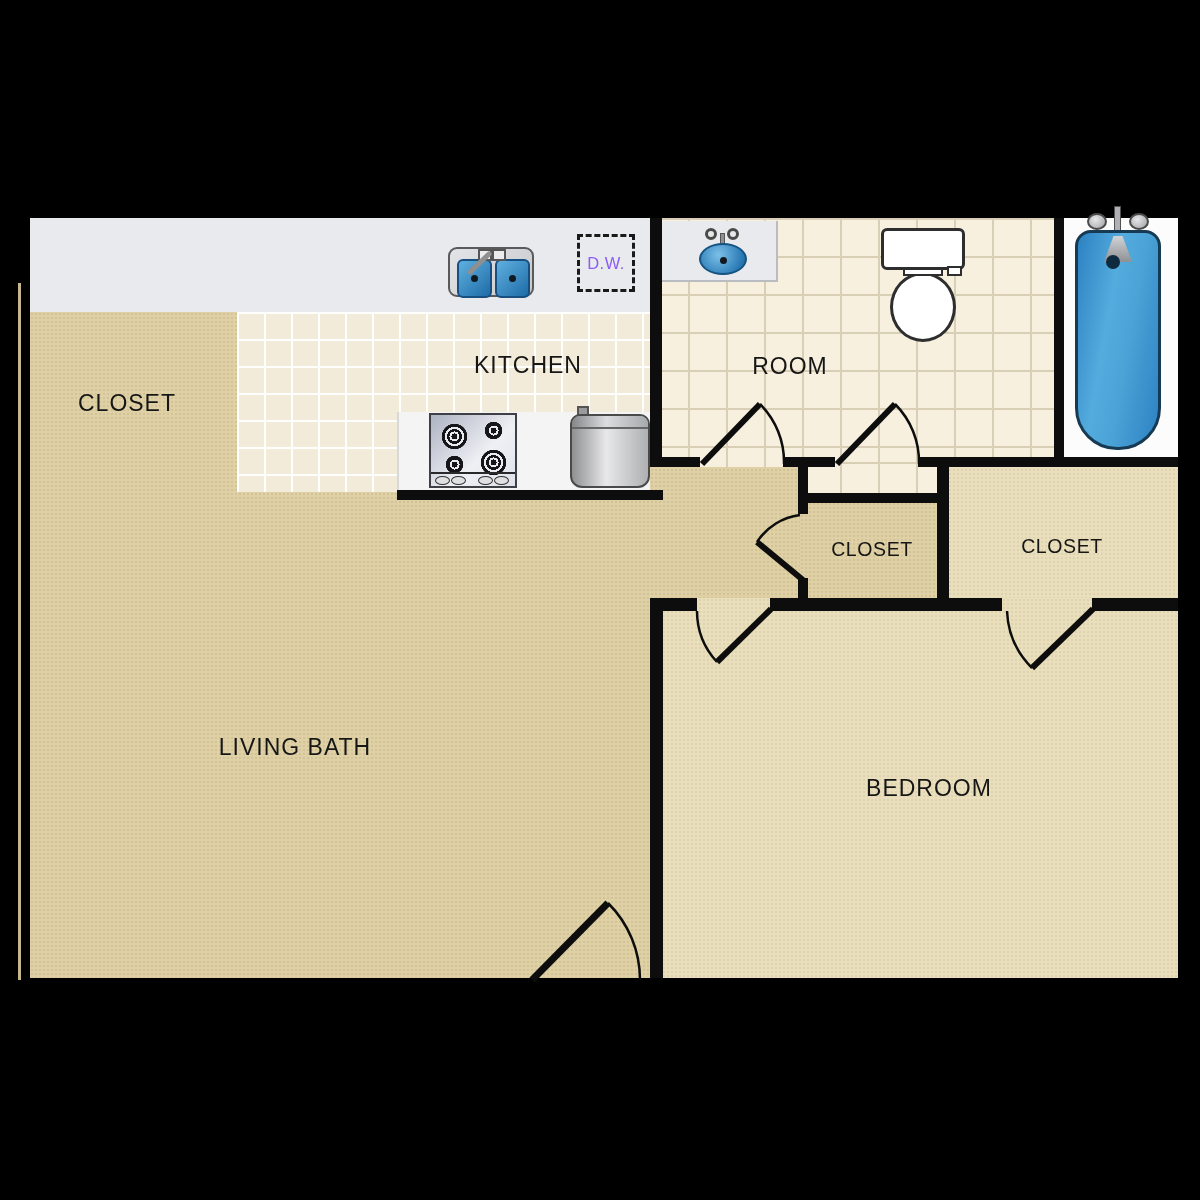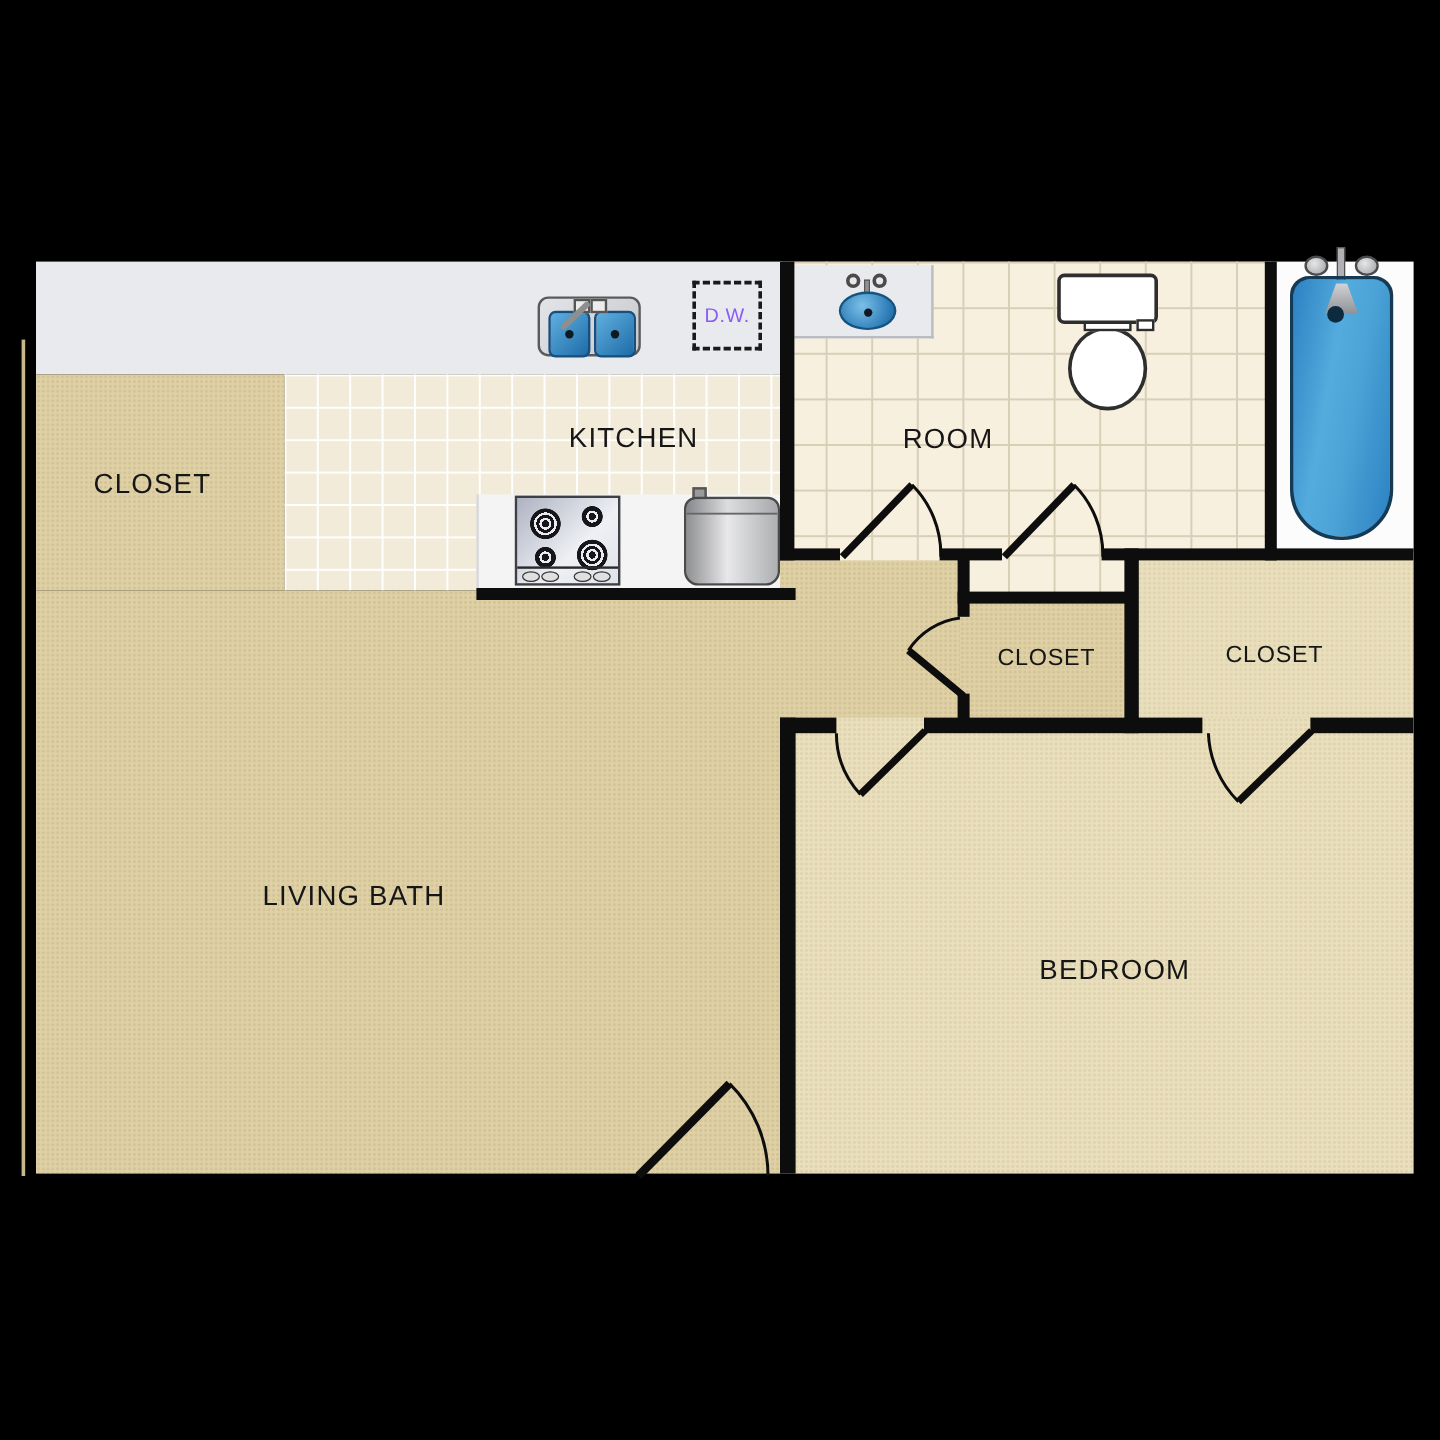--- a/index.html
+++ b/index.html
@@ -212,15 +212,15 @@
       <path d="M470,272 L489,254" stroke="#8f8f8f" stroke-width="5" stroke-linecap="round"></path>
     </g>
   </svg>
 
   <div class="room-label" style="left:127px;top:403px;">CLOSET</div>
   <div class="room-label" style="left:528px;top:365px;">KITCHEN</div>
   <div class="room-label" style="left:790px;top:366px;">ROOM</div>
   <div class="room-label small" style="left:872px;top:549px;">CLOSET</div>
   <div class="room-label small" style="left:1062px;top:546px;">CLOSET</div>
   <div class="room-label" style="left:295px;top:747px;">LIVING BATH</div>
-  <div class="room-label" style="left:929px;top:808px;">BEDROOM</div>
+  <div class="room-label" style="left:929px;top:788px;">BEDROOM</div>
 
 </div>
 
 </body></html>

